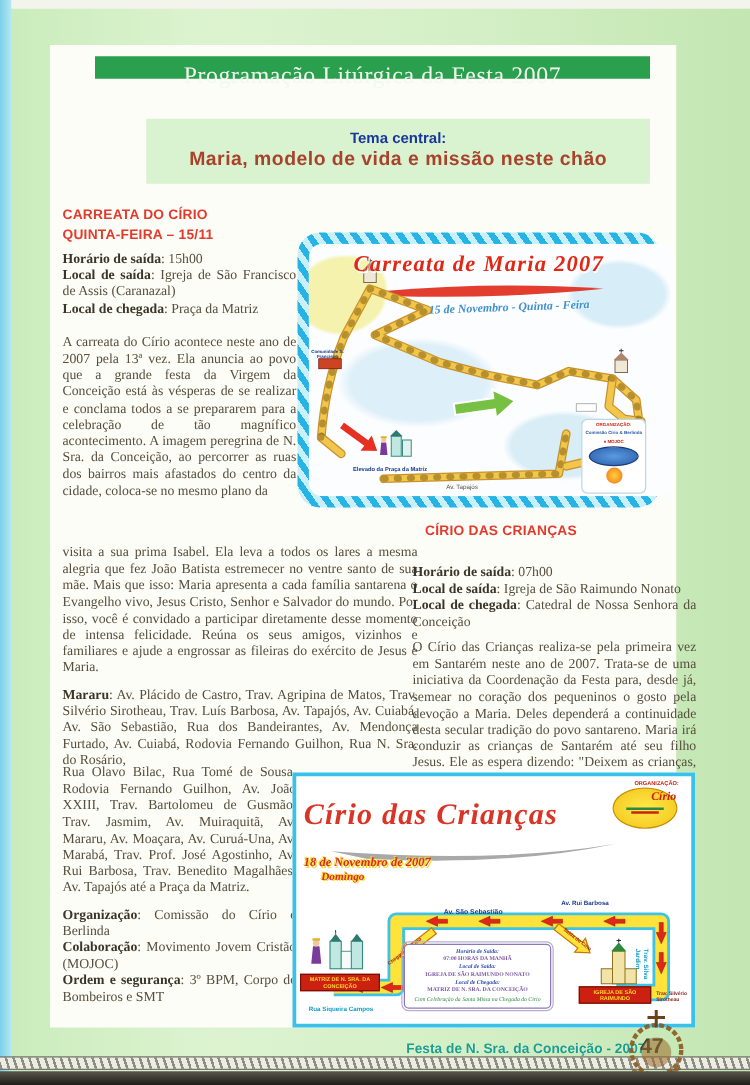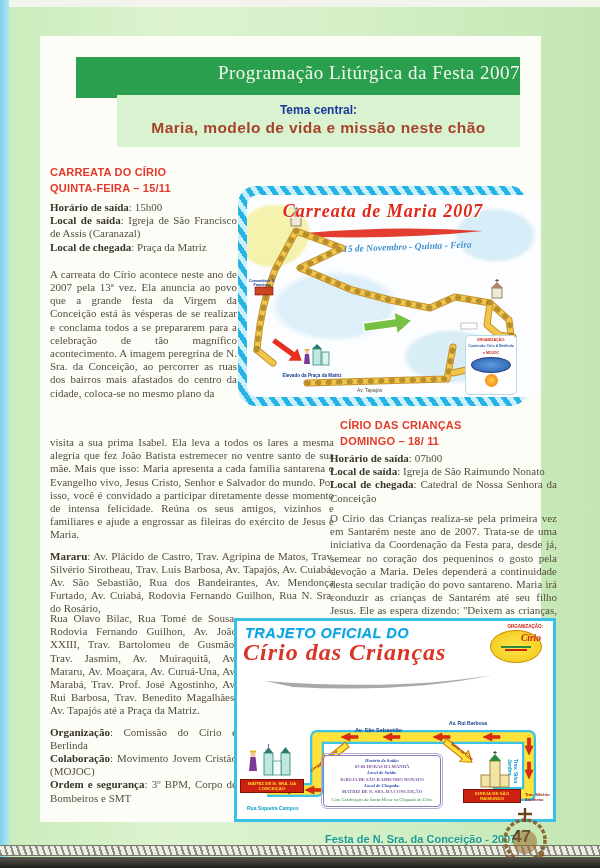--- a/index.html
+++ b/index.html
@@ -4,22 +4,22 @@
 <style>
   html,body{margin:0;padding:0;background:#888;}
   .page{position:relative;width:600px;height:868px;overflow:hidden;
         background:linear-gradient(90deg,#c9ecbb,#ddf3d0 28%,#d4efc6 62%,#c3e6b2);
         font-family:"Liberation Serif","DejaVu Serif",serif;}
   .abs{position:absolute;}
   .edge-top{left:0;top:0;width:600px;height:7px;background:#f3f4ec;}
   .edge-left{left:0;top:0;width:9px;height:868px;background:linear-gradient(90deg,#7bd0e7,#b5e7f5);}
   .edge-bottom{left:0;top:857px;width:600px;height:11px;background:linear-gradient(#58564c,#1e1d19);}
   .paper{left:40px;top:36px;width:501px;height:786px;background:#fdfdf7;}
-  .hdr-bar{left:76px;top:57px;width:444px;height:41px;background:#2aa04e;
-           color:#f3f8ef;font-size:19px;line-height:31px;text-align:right;letter-spacing:.5px;}
+  .hdr-bar{left:76px;top:45px;width:444px;height:18px;background:#2aa04e;
+           color:#f3f8ef;font-size:19px;line-height:31px;text-align:center;letter-spacing:.5px;}
   .theme-box{left:117px;top:95px;width:403px;height:52px;background:#d9f2d0;text-align:center;
              font-family:"Liberation Sans","DejaVu Sans",sans-serif;}
   .theme-label{margin-top:8px;font-size:12px;font-weight:bold;color:#19379b;}
   .theme-title{margin-top:2px;font-size:15.5px;font-weight:bold;color:#a8432b;letter-spacing:.4px;}
   .redhead{font-family:"Liberation Sans","DejaVu Sans",sans-serif;font-weight:bold;
            color:#e23a2c;font-size:11px;line-height:16px;letter-spacing:.2px;}
   .bodytxt{font-size:11px;line-height:13.2px;color:#554e3f;text-align:justify;}
   .bodytxt b{color:#3a352a;}
   .blockA{left:50px;top:164px;width:187px;}
   .blockB{left:50px;top:436px;width:284px;}
@@ -192,21 +192,20 @@
         <div class="t" style="color:#2a5ca8">Comissão Círio &amp; Berlinda</div>
         <div class="t">e MOJOC</div>
         <div class="oval"></div>
         <div class="sun"></div>
       </div>
     </div>
   </div>
 
   <div class="abs crian-head redhead">
     <div>CÍRIO DAS CRIANÇAS</div>
-    <div>DOMINGO – 18/ 11</div>
   </div>
   <div class="abs crian-details bodytxt">
     <p><b>Horário de saída</b><span>: 07h00</span></p>
     <p><b>Local de saída</b><span>: Igreja de São Raimundo Nonato</span></p>
     <p><b>Local de chegada</b><span>: Catedral de Nossa Senhora da Conceição</span></p>
   </div>
   <div class="abs crian-body bodytxt">O Círio das Crianças realiza-se pela primeira vez em Santarém neste ano de 2007. Trata-se de uma iniciativa da Coordenação da Festa para, desde já, semear no coração dos pequeninos o gosto pela devoção a Maria. Deles dependerá a continuidade desta secular tradição do povo santareno. Maria irá conduzir as crianças de Santarém até seu filho Jesus. Ele as espera dizendo: "Deixem as crianças, não</div>
 
   <div class="abs map2">
     <svg class="abs" style="left:0;top:0" width="316" height="198" viewBox="0 0 316 198">
@@ -254,22 +253,25 @@
       </g>
 
       <g transform="translate(258,166)">
         <rect x="-14" y="-12" width="28" height="12" fill="#f2e4a6" stroke="#907020" stroke-width="0.8"></rect>
         <rect x="-5" y="-26" width="10" height="26" fill="#f2e4a6" stroke="#907020" stroke-width="0.8"></rect>
         <polygon points="-6,-26 0,-33 6,-26" fill="#2a8a40"></polygon>
         <line x1="0" y1="-33" x2="0" y2="-36" stroke="#333" stroke-width="0.9"></line>
         <line x1="-1.8" y1="-34.6" x2="1.8" y2="-34.6" stroke="#333" stroke-width="0.9"></line>
       </g>
     </svg>
-    <div class="abs m2-title-top">TRAJETO OFICIAL DO</div>
     <div class="abs m2-title-main">Círio das Crianças</div>
+    <div class="abs m2-date">
+      <div class="l1">18 de Novembro de 2007</div>
+      <div class="l2">Domingo</div>
+    </div>
     <div class="abs m2-orgwrap">
       <div class="m2-orglbl">ORGANIZAÇÃO:</div>
       <div class="m2-oval">
         <div class="cir">Círio</div>
         <div class="bar1"></div>
           <div class="bar2"></div>
       </div>
     </div>
     <div class="m2lbl lbl-blue" style="left:118px;top:106px;font-size:5.5px">Av. São Sebastião</div>
     <div class="m2lbl lbl-cyan" style="left:282px;top:138px;font-size:5px;transform:rotate(90deg);transform-origin:left top">Trav. Silva Jardim</div>

